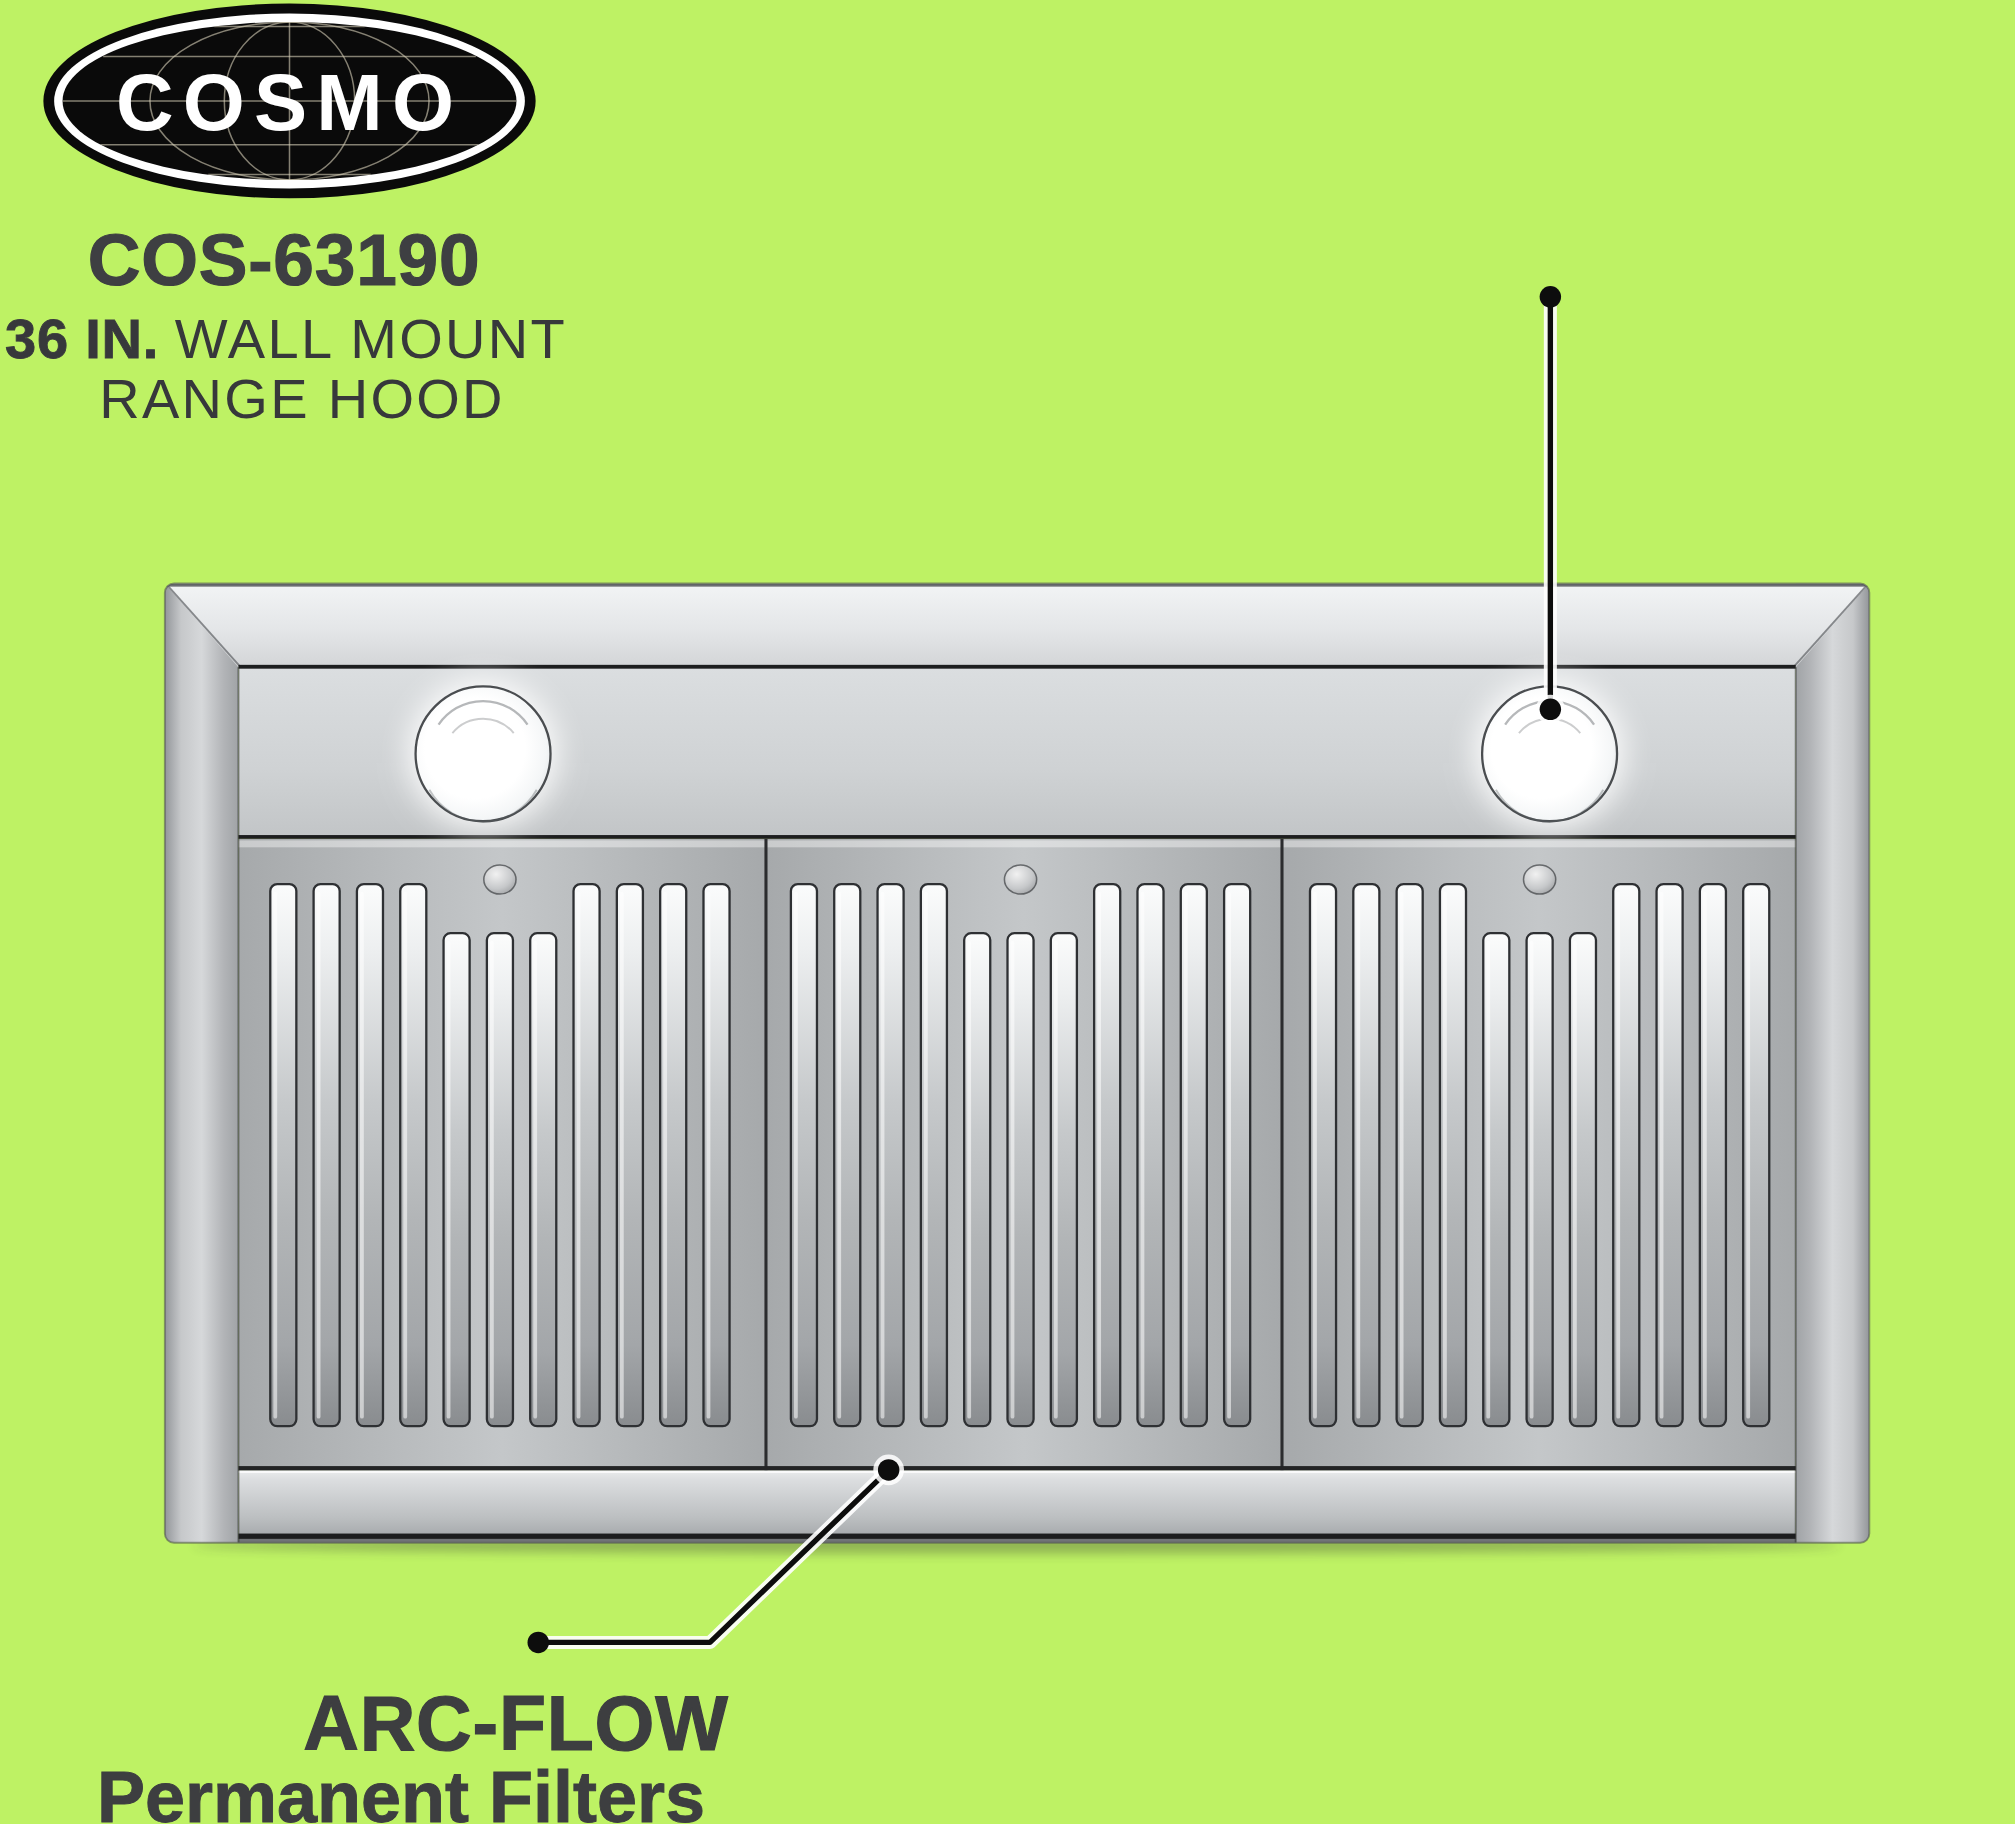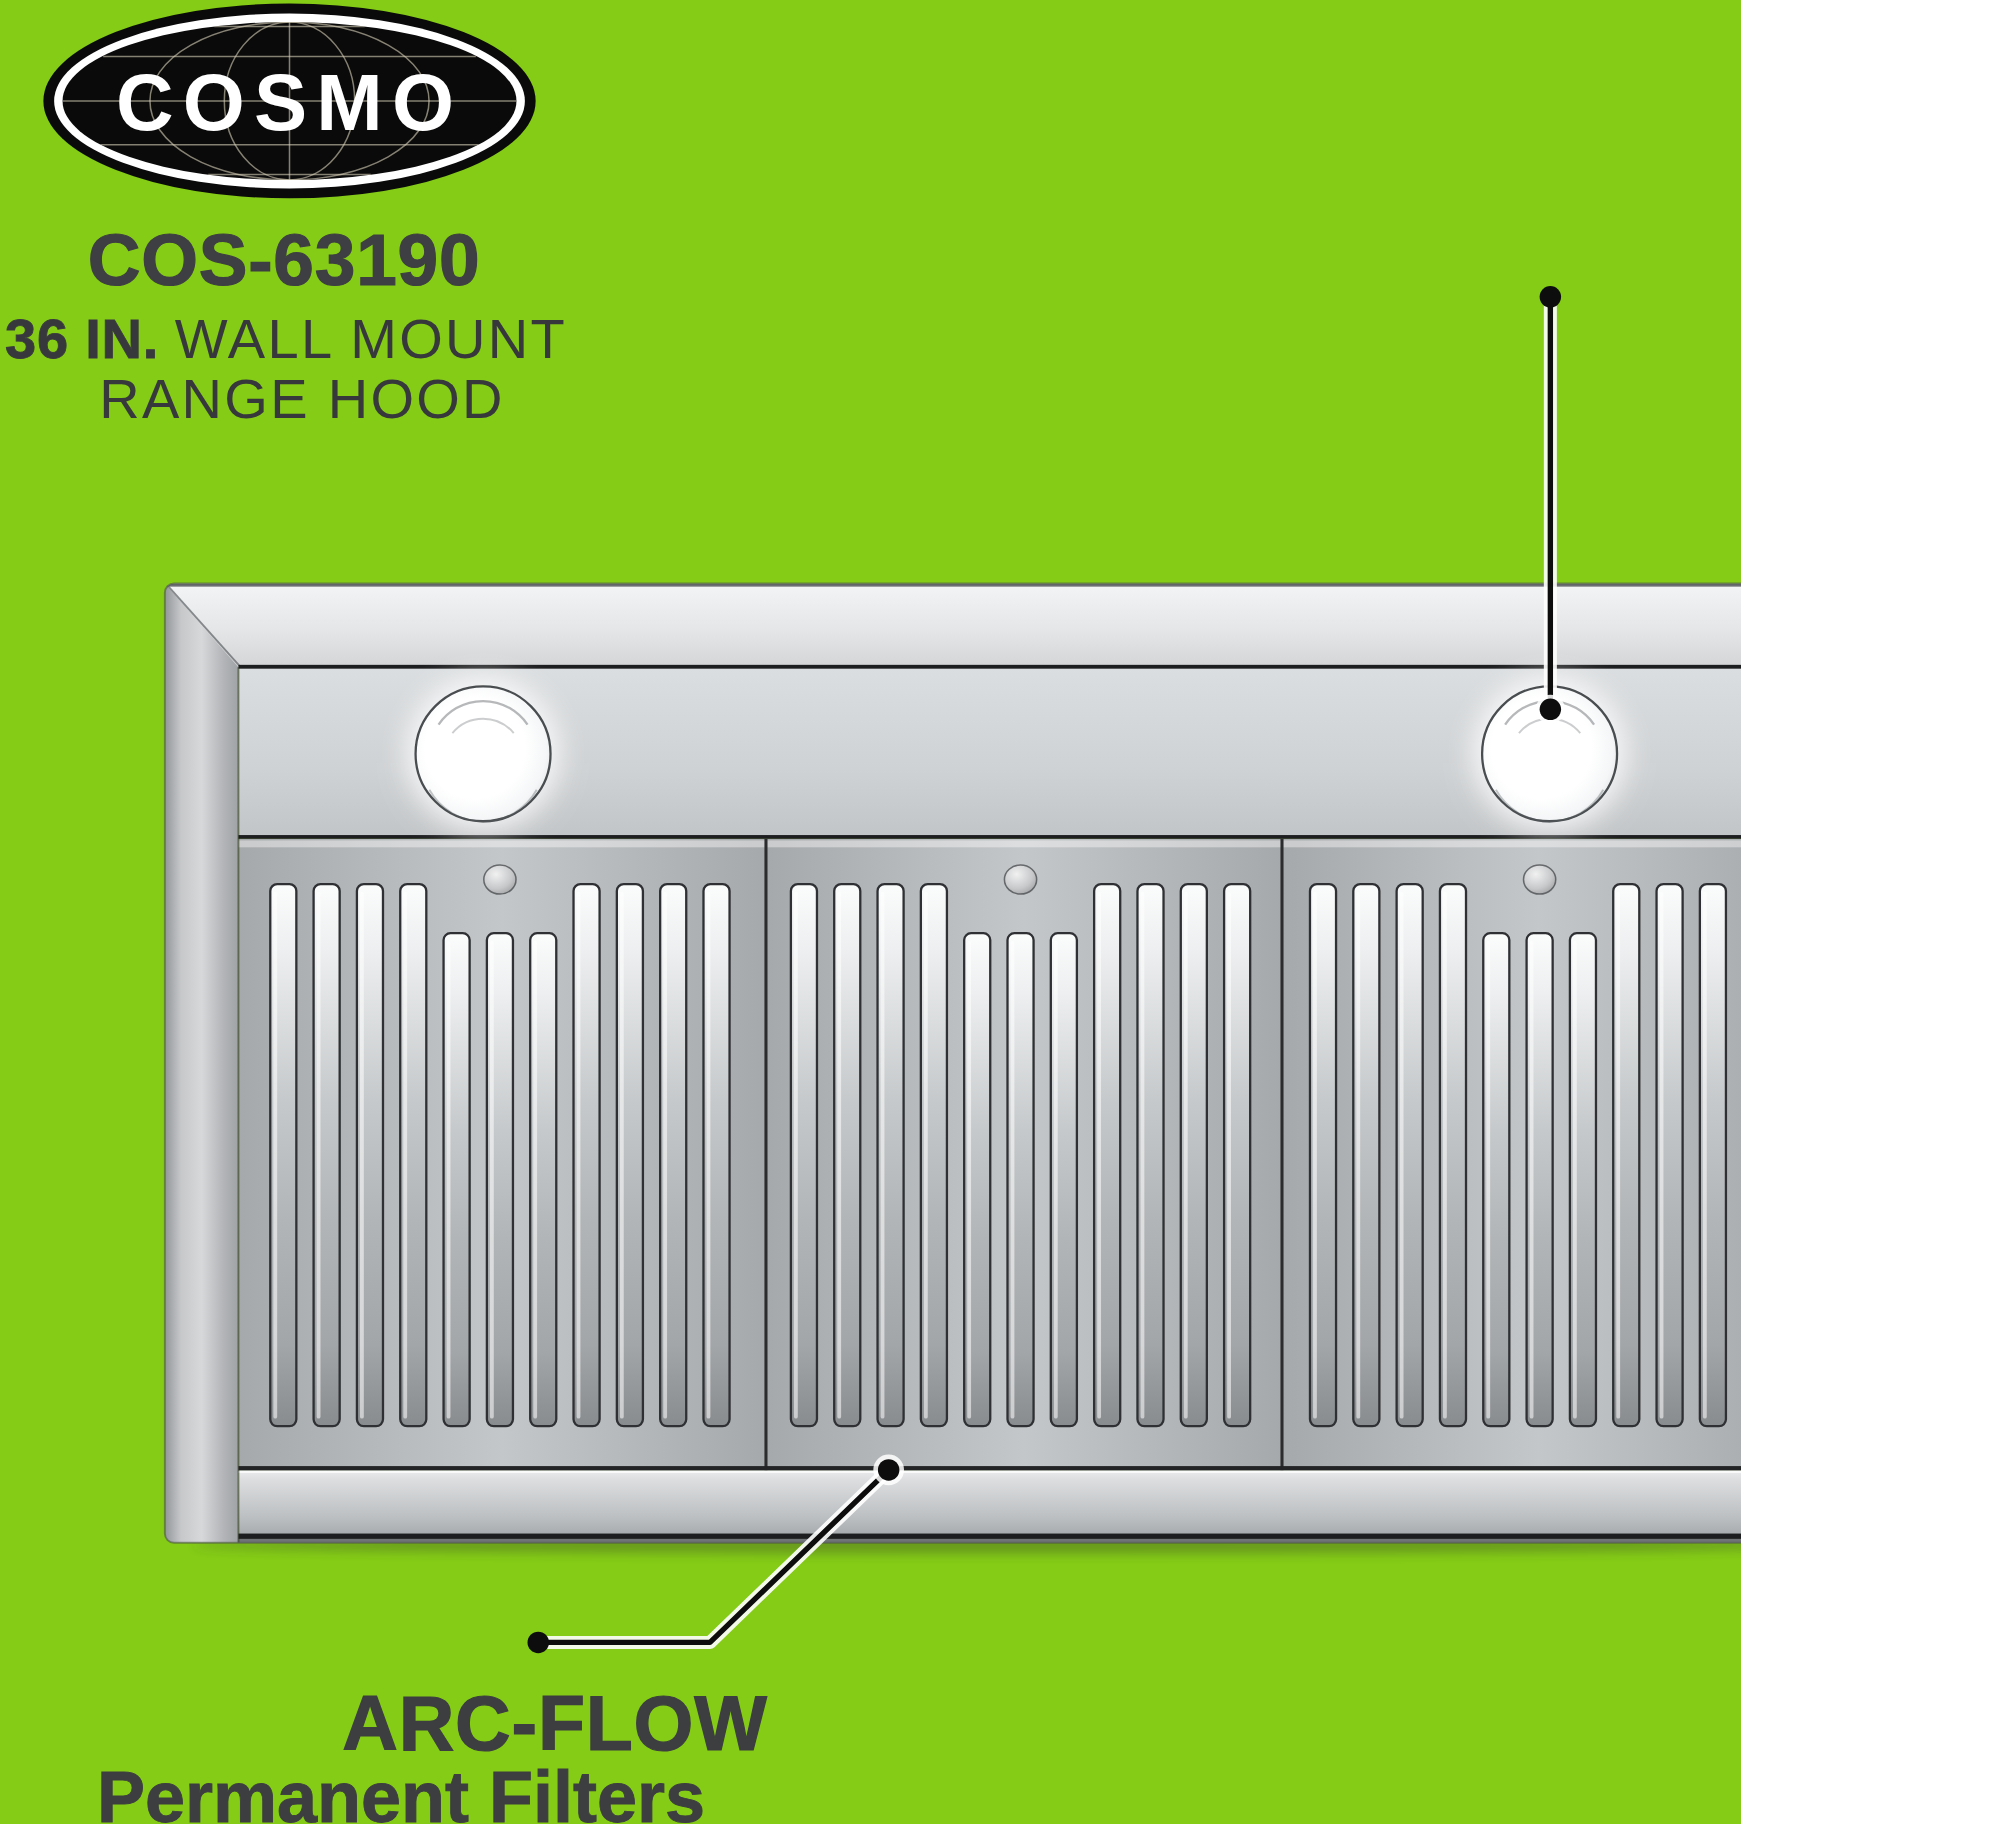--- a/index.html
+++ b/index.html
@@ -1,20 +1,20 @@
 <!DOCTYPE html>
 <html style="font-size:12.3px"><head>
 <meta charset="utf-8">
 <style>
   html,body{margin:0;padding:0;background:#ffffff;}
   .stage{
     position:relative;
-    width:1741px;
+    width:2015px;
     height:1825px;
-    background:#84cc16;
+    background:#bef264;
     overflow:hidden;
     font-family:"Liberation Sans", sans-serif;
   }
   .stage *{box-sizing:border-box;}
   svg{display:block;}
 
   
   .logo-svg{position:absolute;left:38px;top:1.5px;}
 
   .model-number{
@@ -36,21 +36,21 @@
 
   
   .energy-label{
     position:absolute;left:1583px;top:199px;transform:translateX(-50%);
     font-size:72px;line-height:1;font-weight:700;letter-spacing:0px;
     color:#404145;white-space:nowrap;
   }
   .arcflow-label{
     position:absolute;left:516px;top:1685px;transform:translateX(-50%);
     font-size:77px;line-height:1;font-weight:700;letter-spacing:0.8px;
-    color:#3d3e40;-webkit-text-stroke:1.2px #3d3e40;white-space:nowrap;margin-left:39px;
+    color:#3d3e40;-webkit-text-stroke:1.2px #3d3e40;white-space:nowrap;
   }
   .permanent-label{
     position:absolute;left:401px;top:1761px;transform:translateX(-50%);
     font-size:72px;line-height:1;font-weight:700;letter-spacing:0px;
     color:#3d3e40;-webkit-text-stroke:0.9px #3d3e40;white-space:nowrap;
   }
 </style>
 </head>
 <body>
 

